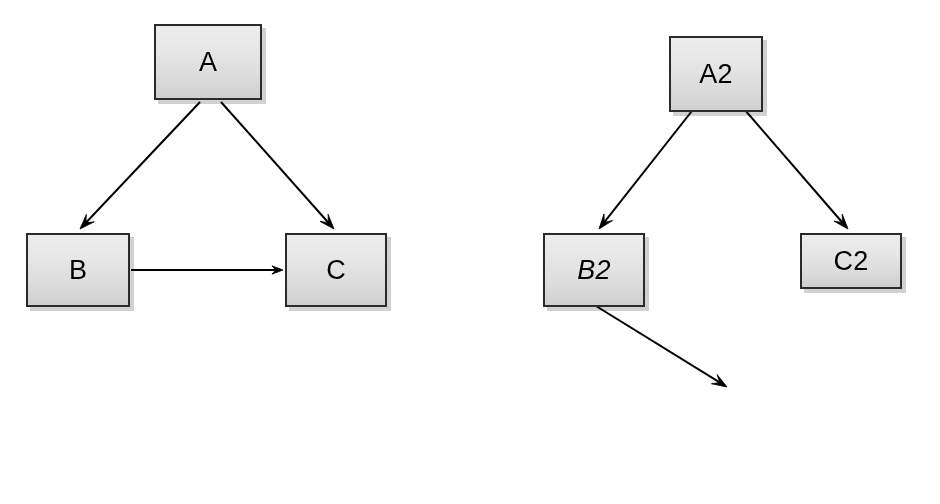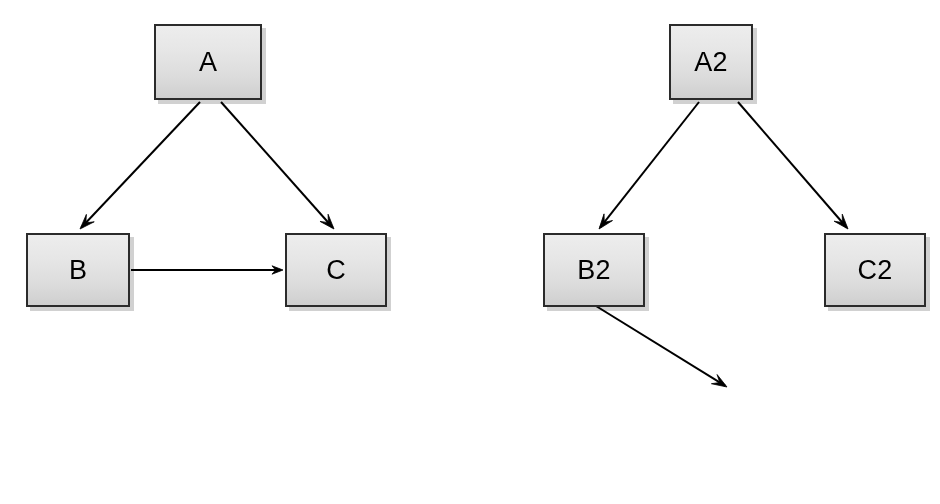--- a/index.html
+++ b/index.html
@@ -82,23 +82,23 @@
 
   <div class="node" style="left: 154px; top: 24px; width: 108px; height: 76px;">
     <span class="node-label">A</span>
   </div>
   <div class="node" style="left: 26px; top: 233px; width: 104px; height: 74px;">
     <span class="node-label">B</span>
   </div>
   <div class="node" style="left: 285px; top: 233px; width: 102px; height: 74px;">
     <span class="node-label">C</span>
   </div>
-  <div class="node" style="left: 669px; top: 24px; width: 84px; height: 76px;">
+  <div class="node" style="left: 669px; top: 36px; width: 94px; height: 76px;">
     <span class="node-label">A2</span>
   </div>
-  <div class="node" style="left: 543px; top: 233px; width: 102px; height: 74px;">
+  <div class="node" style="left: 543px; top: 233px; width: 102px; height: 74px; font-style: italic;">
     <span class="node-label">B2</span>
   </div>
-  <div class="node" style="left: 824px; top: 233px; width: 102px; height: 74px;">
+  <div class="node" style="left: 800px; top: 233px; width: 102px; height: 56px;">
     <span class="node-label">C2</span>
   </div>
 
 </div>
 
 </body></html>

